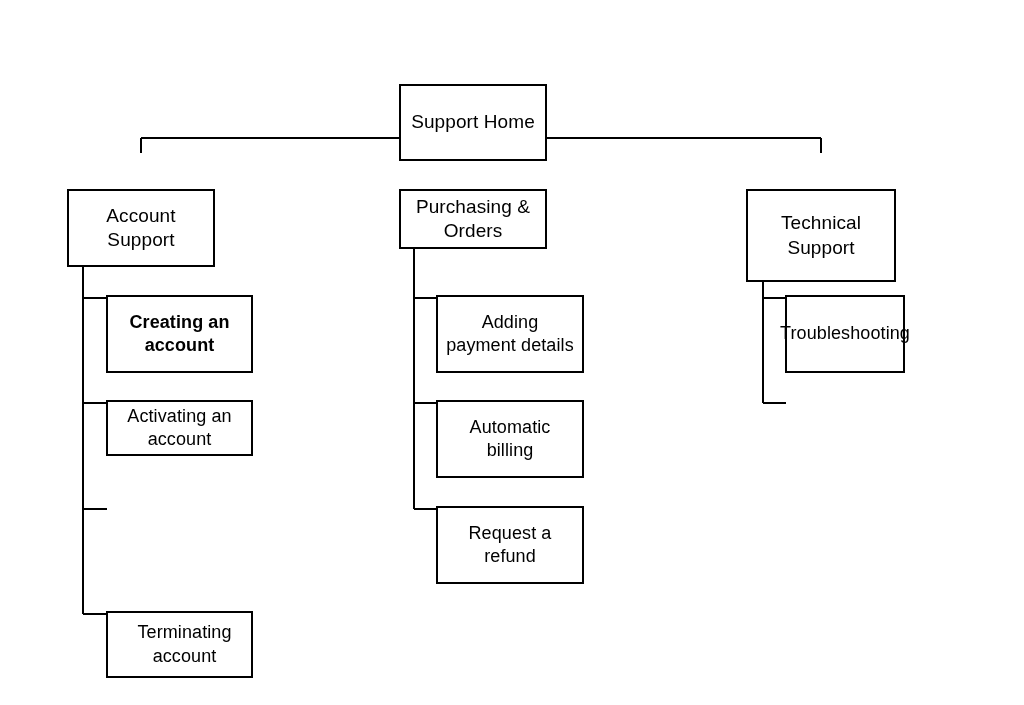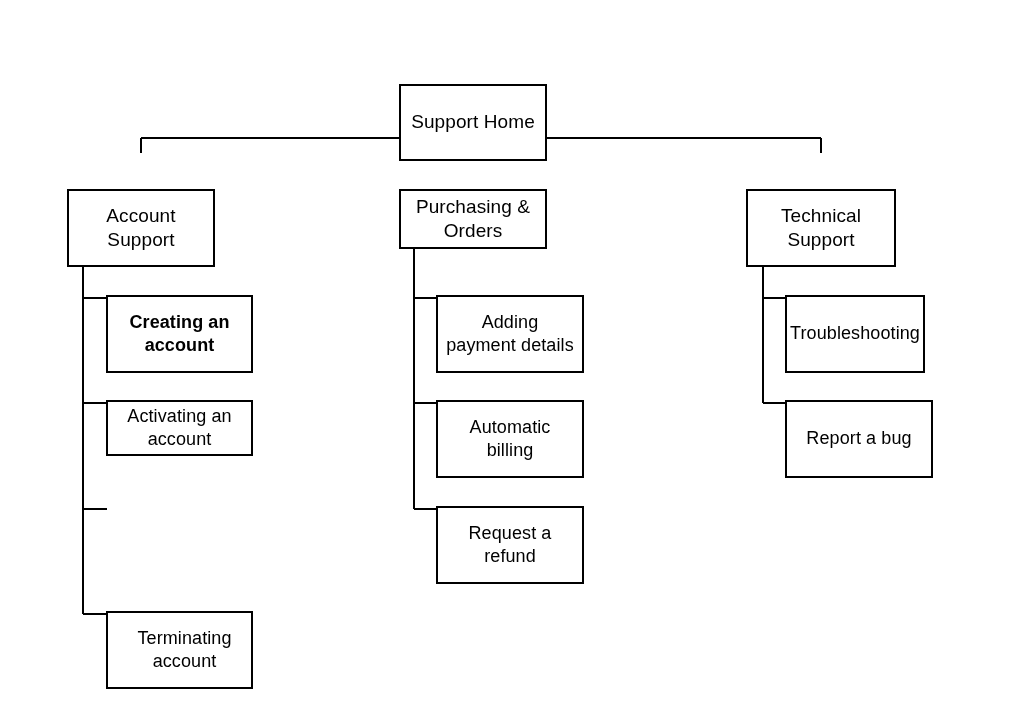--- a/index.html
+++ b/index.html
@@ -102,57 +102,54 @@
   <div class="node lvl2" style="left:67px; top:153px; width:148px; height:78px;">
     <span class="label">Account
 Support</span>
   </div>
 
   <div class="node lvl2" style="left:399px; top:153px; width:148px; height:60px;">
     <span class="label">Purchasing &amp;
 Orders</span>
   </div>
 
-  <div class="node lvl2" style="left:746px; top:153px; width:150px; height:78px;">
+  <div class="node lvl2" style="left:746px; top:153px; width:150px; height:93px;">
     <span class="label">Technical
 Support</span>
   </div>
 
   <div class="node lvl3" style="left:106px; top:259px; width:147px; height:78px;font-weight:bold;">
     <span class="label">Creating an
 account</span>
   </div>
 
   <div class="node lvl3" style="left:106px; top:364px; width:147px; height:56px;">
     <span class="label">Activating an
 account</span>
   </div>
 
 
-  <div class="node lvl3" style="left:106px; top:575px; width:147px; height:78px;padding-left:10px;">
+  <div class="node lvl3" style="left:106px; top:575px; width:147px; height:67px;padding-left:10px;">
     <span class="label">Terminating
 account</span>
   </div>
 
   <div class="node lvl3 leaf-wide" style="left:436px; top:259px; width:148px; height:78px;">
     <span class="label">Adding
 payment details</span>
   </div>
 
   <div class="node lvl3" style="left:436px; top:470px; width:148px; height:78px;">
     <span class="label">Request a
 refund</span>
   </div>
 
   <div class="node lvl3" style="left:436px; top:364px; width:148px; height:78px;">
     <span class="label">Automatic
 billing</span>
   </div>
 
-  <div class="node lvl3 leaf-wide" style="left:785px; top:259px; width:140px; height:78px;">
+  <div class="node lvl3 leaf-wide" style="left:785px; top:259px; width:120px; height:78px;">
     <span class="label">Troubleshooting</span>
   </div>
 
-  <div class="node lvl3" style="left:785px; top:364px; width:148px; height:78px;">
-    <span class="label">Report a bug</span>
-  </div>
 
 </div>
 
 </body></html>

